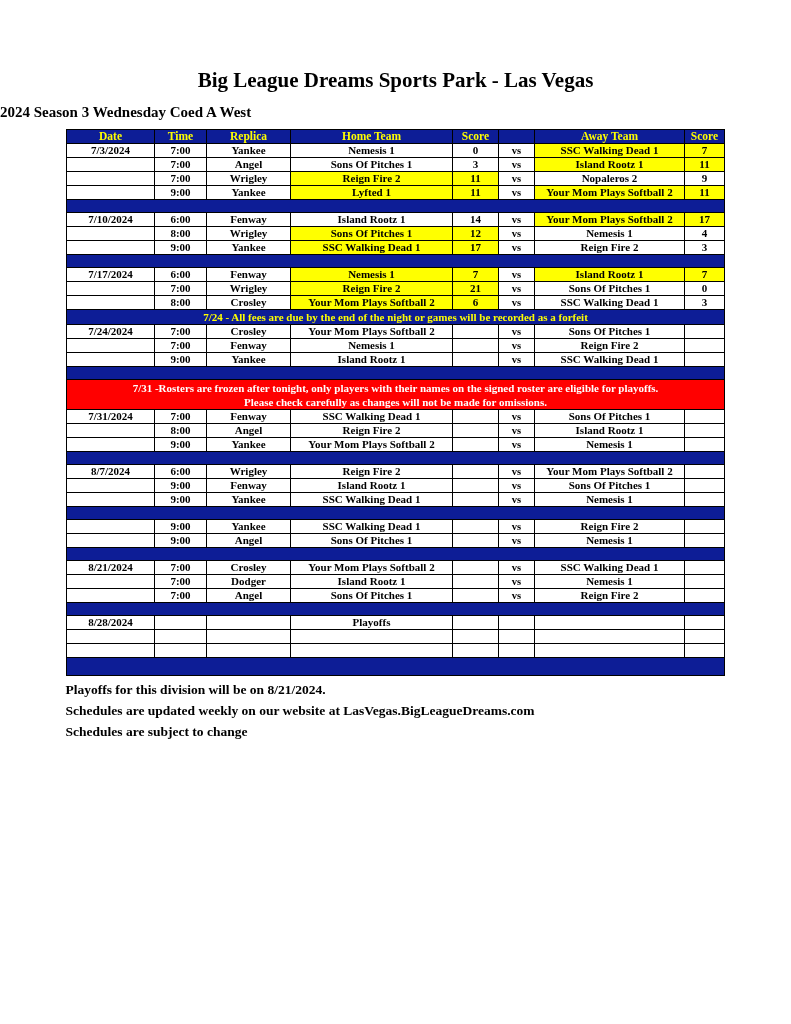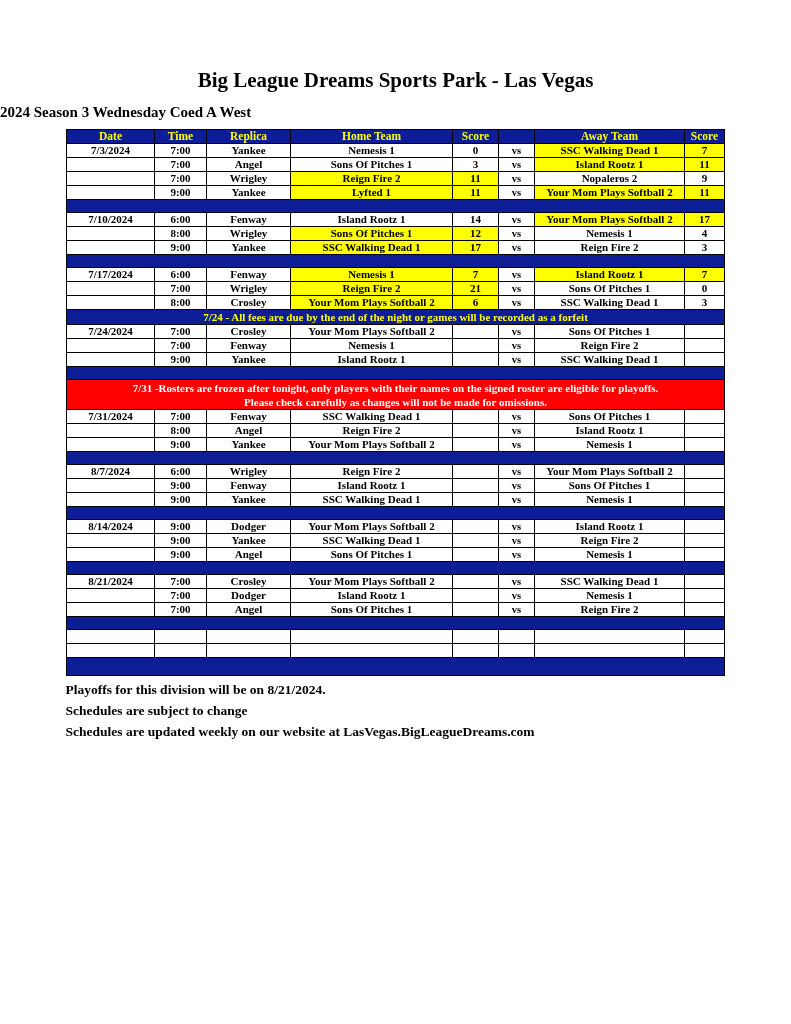--- a/index.html
+++ b/index.html
@@ -313,30 +313,20 @@
           <td>SSC Walking Dead 1</td>
           <td></td>
           <td class="vs">vs</td>
           <td>Nemesis 1</td>
           <td></td>
         </tr>
         <tr class="sep">
           <td colspan="8"></td>
         </tr>
         <tr>
-          <td>8/14/2024</td>
-          <td>9:00</td>
-          <td>Dodger</td>
-          <td>Your Mom Plays Softball 2</td>
-          <td></td>
-          <td class="vs">vs</td>
-          <td>Island Rootz 1</td>
-          <td></td>
-        </tr>
-        <tr>
           <td></td>
           <td>9:00</td>
           <td>Yankee</td>
           <td>SSC Walking Dead 1</td>
           <td></td>
           <td class="vs">vs</td>
           <td>Reign Fire 2</td>
           <td></td>
         </tr>
         <tr>
@@ -379,20 +369,30 @@
           <td>Sons Of Pitches 1</td>
           <td></td>
           <td class="vs">vs</td>
           <td>Reign Fire 2</td>
           <td></td>
         </tr>
         <tr class="sep">
           <td colspan="8"></td>
         </tr>
         <tr>
+          <td>8/28/2024</td>
+          <td></td>
+          <td></td>
+          <td>Playoffs</td>
+          <td></td>
+          <td></td>
+          <td></td>
+          <td></td>
+        </tr>
+        <tr>
           <td></td>
           <td></td>
           <td></td>
           <td></td>
           <td></td>
           <td></td>
           <td></td>
           <td></td>
         </tr>
         <tr>
@@ -406,16 +406,16 @@
           <td></td>
         </tr>
         <tr class="sep-thick">
           <td colspan="8"></td>
         </tr>
       </tbody>
   </table>
 
   <div class="footer">
       <div class="line"><span>Playoffs for this division will be on 8/21/2024.</span></div>
+      <div class="line"><span>Schedules are updated weekly on our website at LasVegas.BigLeagueDreams.com</span></div>
       <div class="line"><span>Schedules are subject to change</span></div>
-      <div class="line"><span>Schedules are updated weekly on our website at LasVegas.BigLeagueDreams.com</span></div>
     </div>
 </div>
 
 </body></html>

